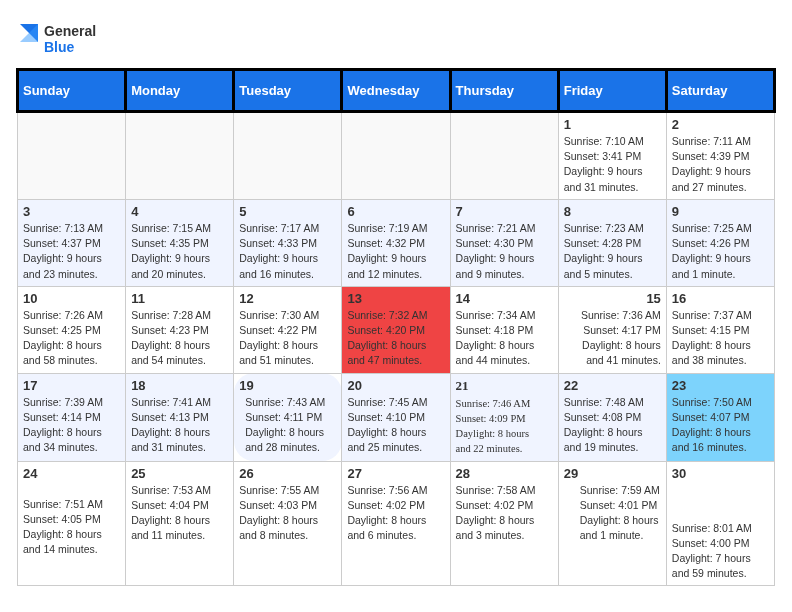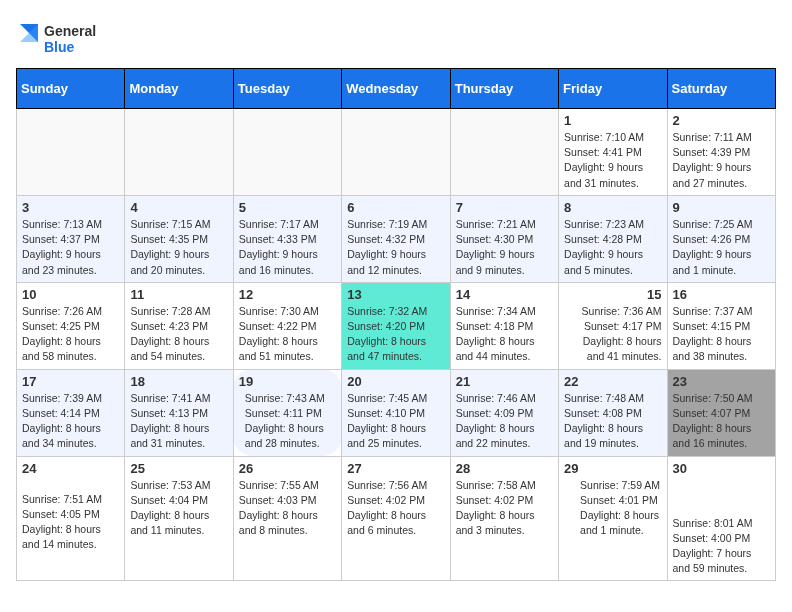--- a/index.html
+++ b/index.html
@@ -39,21 +39,21 @@
       border-collapse: collapse;
       margin-top: 8px;
     }
     .calendar th {
       background: #1a73e8;
       color: #fff;
       font-size: 13px;
       font-weight: bold;
       padding: 12px 4px;
       text-align: left;
-      border: 1px solid #000000;
+      border: 3px solid #000000;
     }
     .calendar td {
       border: 1px solid #ccc;
       vertical-align: top;
       padding: 4px 5px;
       font-size: 10.5px;
       color: #333;
       width: 14.28%;
       background: #fff;
       min-height: 80px;
@@ -115,21 +115,21 @@
   <tbody id="calendar-body">
   <tr>
         <td class="empty" style="background: rgb(249, 249, 249);"></td>
         <td class="empty" style="background: rgb(249, 249, 249);"></td>
         <td class="empty" style="background: rgb(249, 249, 249);"></td>
         <td class="empty" style="background: rgb(249, 249, 249);"></td>
         <td class="empty" style="background: rgb(249, 249, 249);"></td>
         <td style="background: rgb(255, 255, 255);">
           <span class="day-num">1</span>
           <div class="day-detail" style="white-space: pre-line;">Sunrise: 7:10 AM
-Sunset: 4:41 PM
+Sunset: 3:41 PM
 Daylight: 9 hours
 and 31 minutes.</div>
         </td>
         <td style="background: rgb(255, 255, 255);">
           <span class="day-num">2</span>
           <div class="day-detail" style="white-space: pre-line;">Sunrise: 7:11 AM
 Sunset: 4:39 PM
 Daylight: 9 hours
 and 27 minutes.</div>
         </td>
@@ -200,21 +200,21 @@
 Daylight: 8 hours
 and 54 minutes.</div>
         </td>
         <td style="background: rgb(255, 255, 255);">
           <span class="day-num">12</span>
           <div class="day-detail" style="white-space: pre-line;">Sunrise: 7:30 AM
 Sunset: 4:22 PM
 Daylight: 8 hours
 and 51 minutes.</div>
         </td>
-        <td style="background: #5eead4;">
+        <td style="background: #ef4444;">
           <span class="day-num">13</span>
           <div class="day-detail" style="white-space: pre-line;">Sunrise: 7:32 AM
 Sunset: 4:20 PM
 Daylight: 8 hours
 and 47 minutes.</div>
         </td>
         <td style="background: rgb(255, 255, 255);">
           <span class="day-num">14</span>
           <div class="day-detail" style="white-space: pre-line;">Sunrise: 7:34 AM
 Sunset: 4:18 PM
@@ -258,35 +258,35 @@
 Daylight: 8 hours
 and 28 minutes.</div>
         </td>
         <td style="background: rgb(240, 244, 255);">
           <span class="day-num">20</span>
           <div class="day-detail" style="white-space: pre-line;">Sunrise: 7:45 AM
 Sunset: 4:10 PM
 Daylight: 8 hours
 and 25 minutes.</div>
         </td>
-        <td style="background: rgb(240, 244, 255);">
+        <td style="background: rgb(240, 244, 255); font-family: Liberation Serif, serif;">
           <span class="day-num">21</span>
           <div class="day-detail" style="white-space: pre-line;">Sunrise: 7:46 AM
 Sunset: 4:09 PM
 Daylight: 8 hours
 and 22 minutes.</div>
         </td>
         <td style="background: rgb(240, 244, 255);">
           <span class="day-num">22</span>
           <div class="day-detail" style="white-space: pre-line;">Sunrise: 7:48 AM
 Sunset: 4:08 PM
 Daylight: 8 hours
 and 19 minutes.</div>
         </td>
-        <td style="background: #a3a3a3;">
+        <td style="background: #7dd3fc;">
           <span class="day-num">23</span>
           <div class="day-detail" style="white-space: pre-line;">Sunrise: 7:50 AM
 Sunset: 4:07 PM
 Daylight: 8 hours
 and 16 minutes.</div>
         </td>
       </tr>
       <tr>
         <td style="background: rgb(255, 255, 255); border-radius: 22px;">
           <span class="day-num">24</span>

